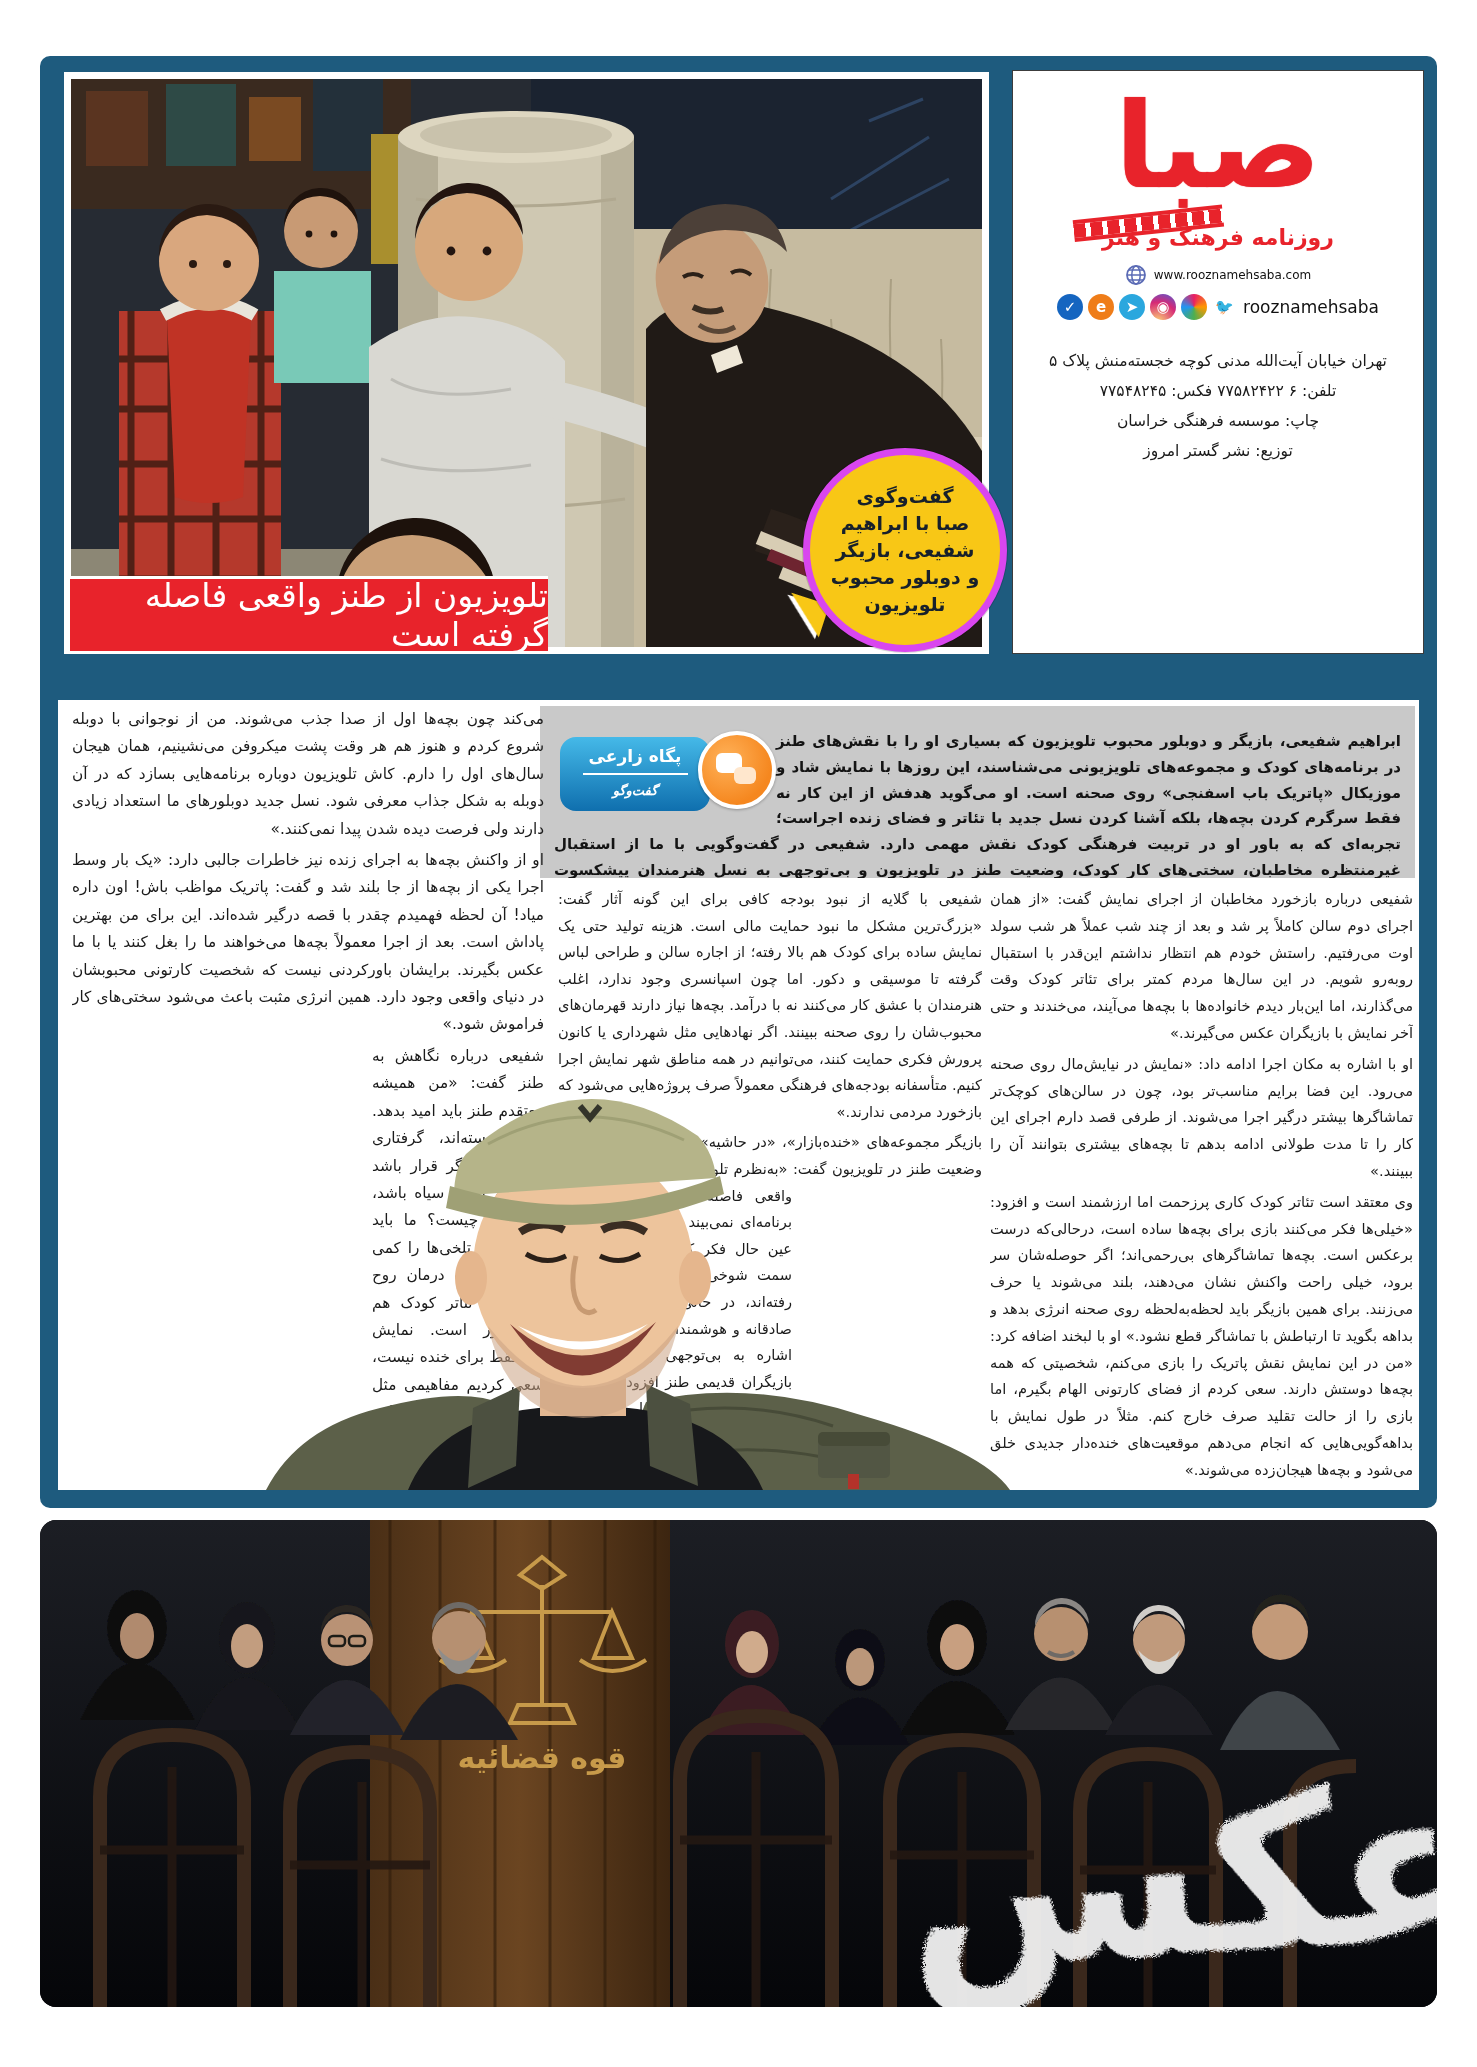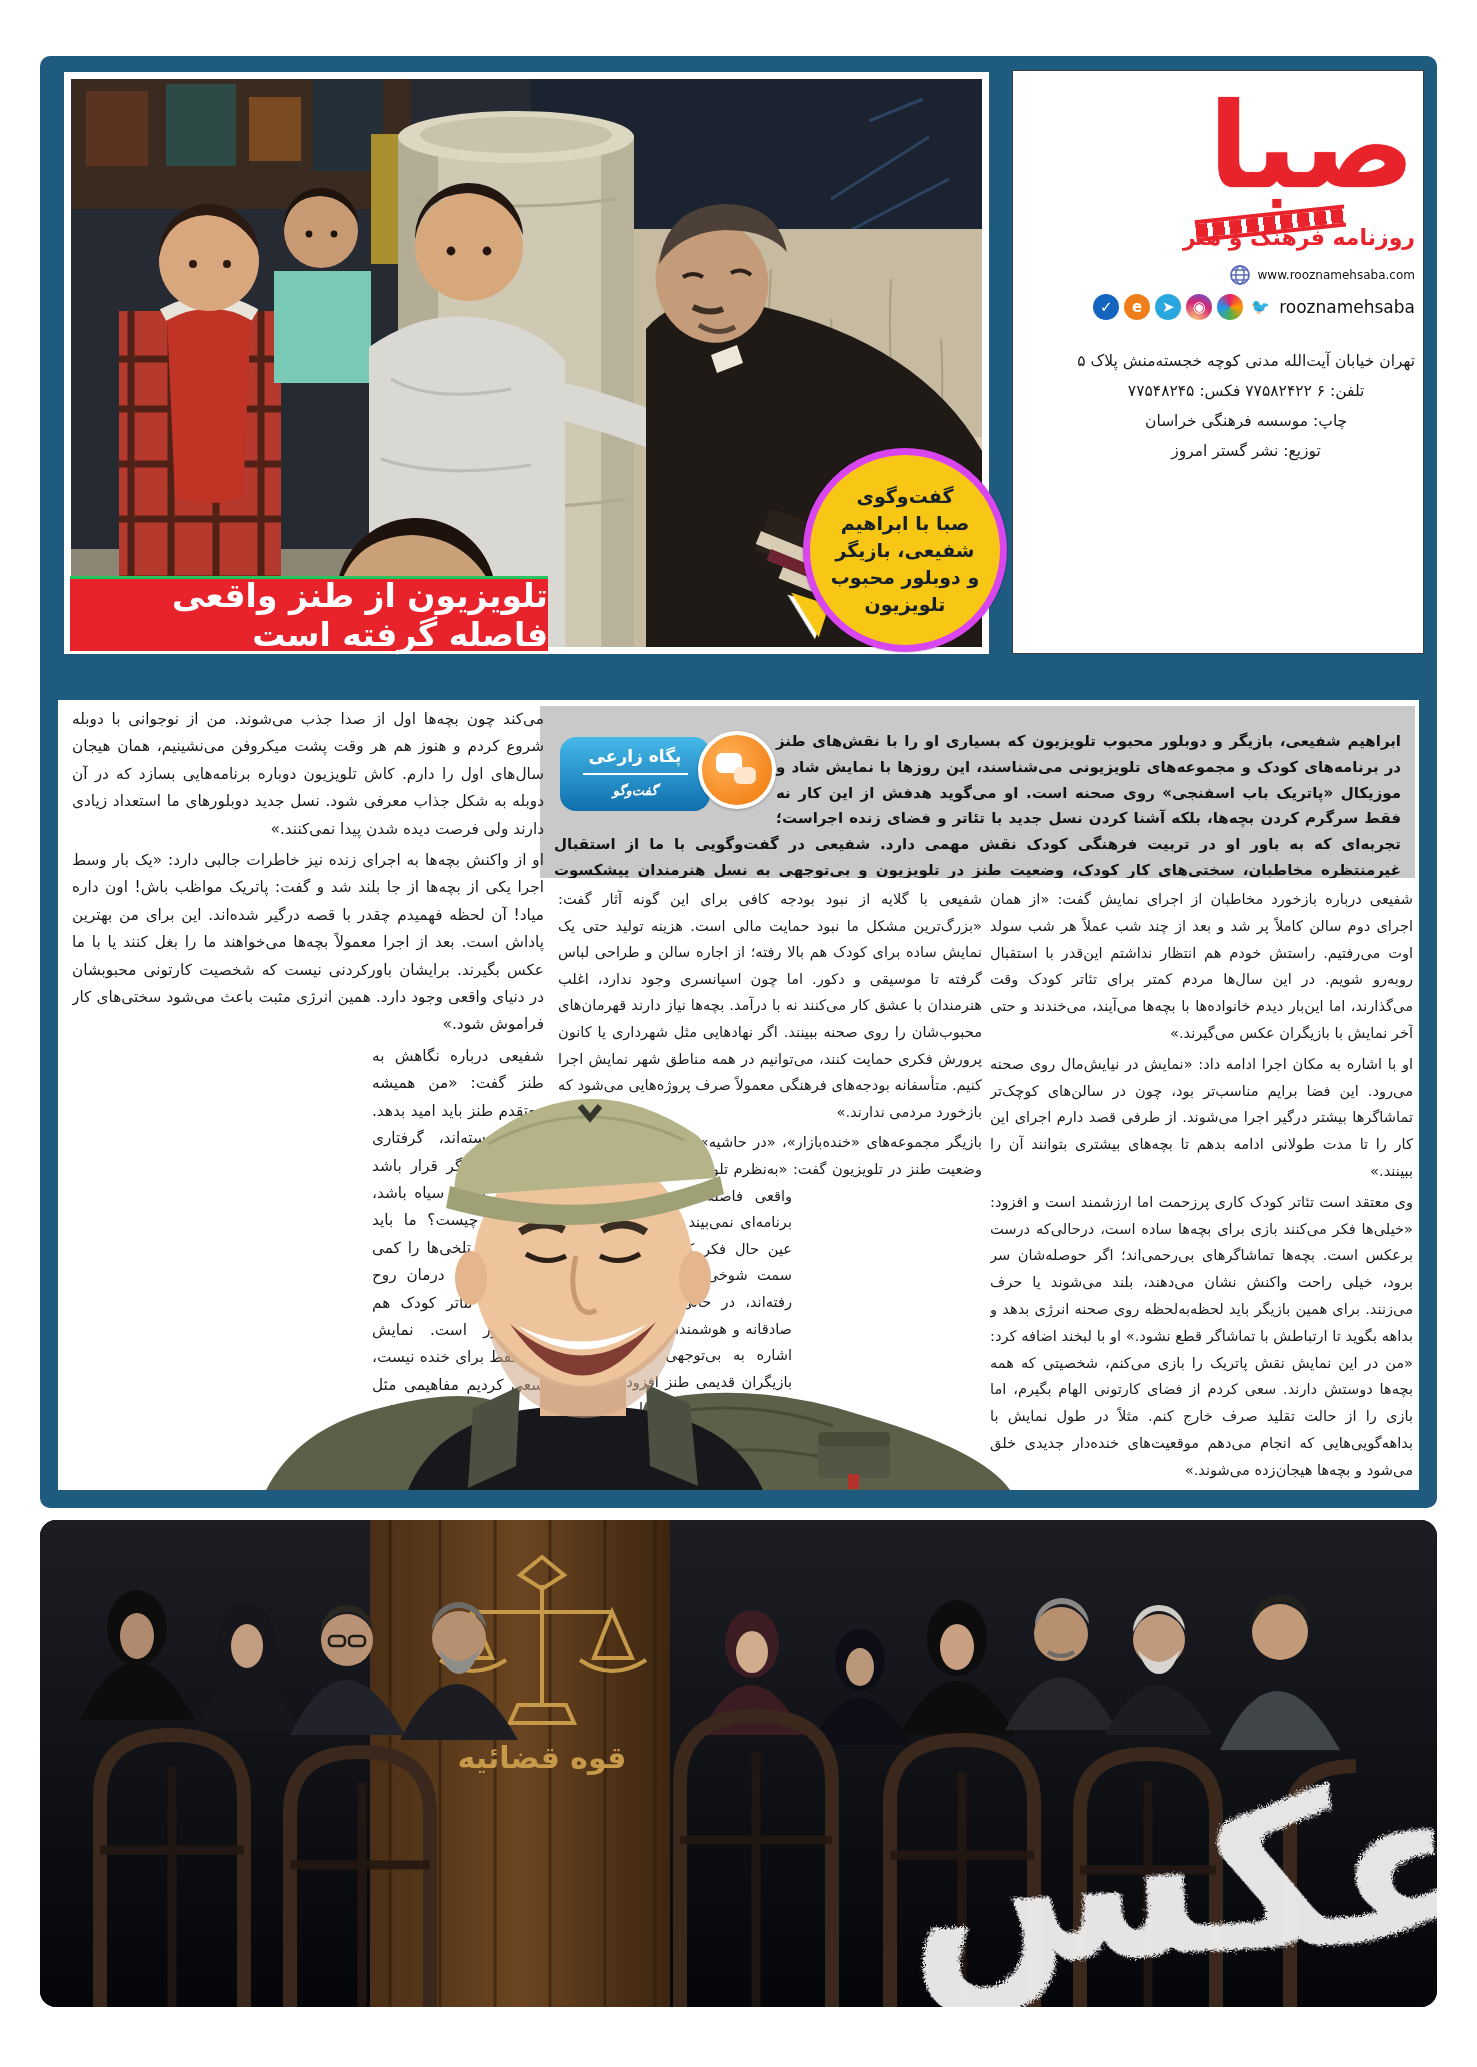--- a/index.html
+++ b/index.html
@@ -8,35 +8,35 @@
   
   .frame{position:absolute;left:40px;top:56px;width:1397px;height:1452px;
          background:#1e5b7e;border-radius:10px;}
   
   .photo-frame{position:absolute;left:24px;top:16px;width:925px;height:582px;
                background:#fff;padding:0;}
   .photo-frame svg{display:block;margin:7px;width:911px;height:568px;}
   
   .headline-banner{position:absolute;left:30px;top:520px;width:478px;height:72px;
     background:#e8232b;color:#fff;display:flex;align-items:center;justify-content:center;
-    font-weight:bold;font-size:33px;z-index:6;direction:rtl;letter-spacing:-1px;
-    border-top:3px solid #22c55e;}
+    font-weight:normal;font-size:33px;z-index:6;direction:rtl;letter-spacing:-1px;
+    border-top:3px solid #ffffff;}
   
   .bubble{position:absolute;left:763px;top:392px;width:204px;height:204px;z-index:7;}
   .bubble .circle{position:absolute;inset:0;border-radius:50%;background:#f8c716;
     border:7px solid #d946ef;box-shadow:0 0 0 1px rgba(0,0,0,.15);display:flex;
     align-items:center;justify-content:center;text-align:center;direction:rtl;}
   .bubble .tail{position:absolute;left:-18px;top:150px;width:0;height:0;
     border-top:34px solid #f8c716;border-left:40px solid transparent;
     transform:rotate(18deg);filter:drop-shadow(-3px 3px 0 #fff);z-index:-1;}
   .bubble-text{font-weight:bold;font-size:19px;line-height:27px;color:#17202b;padding:0 10px;}
   
   .masthead{position:absolute;left:972px;top:14px;width:412px;height:584px;background:#fff;
     border:1.5px solid #3c3c3c;box-sizing:border-box;display:flex;flex-direction:column;
-    align-items:flex-end;padding:10px 8px;}
+    align-items:center;padding:10px 8px;}
   .brand{color:#e8232b;font-weight:bold;font-size:118px;line-height:130px;direction:rtl;
     text-shadow:0 0 1px #e8232b;}
   .brand-strip{width:150px;height:14px;margin-top:-6px;
     background:repeating-linear-gradient(90deg,#e8232b 0 12px,#fff 12px 17px);
     border-top:4px solid #e8232b;border-bottom:4px solid #e8232b;transform:rotate(-6deg) translateX(-70px);}
   .tagline{color:#e8232b;font-weight:bold;font-size:22px;direction:rtl;margin-top:-2px;}
   .credits{margin-top:16px;direction:rtl;text-align:center;color:#1a1a1a;
     font-size:17px;line-height:37px;}
   .web-row{margin-top:14px;display:flex;align-items:center;gap:7px;font-size:12px;color:#111;}
   .social-row{margin-top:8px;display:flex;align-items:center;gap:5px;font-size:17px;color:#111;}

